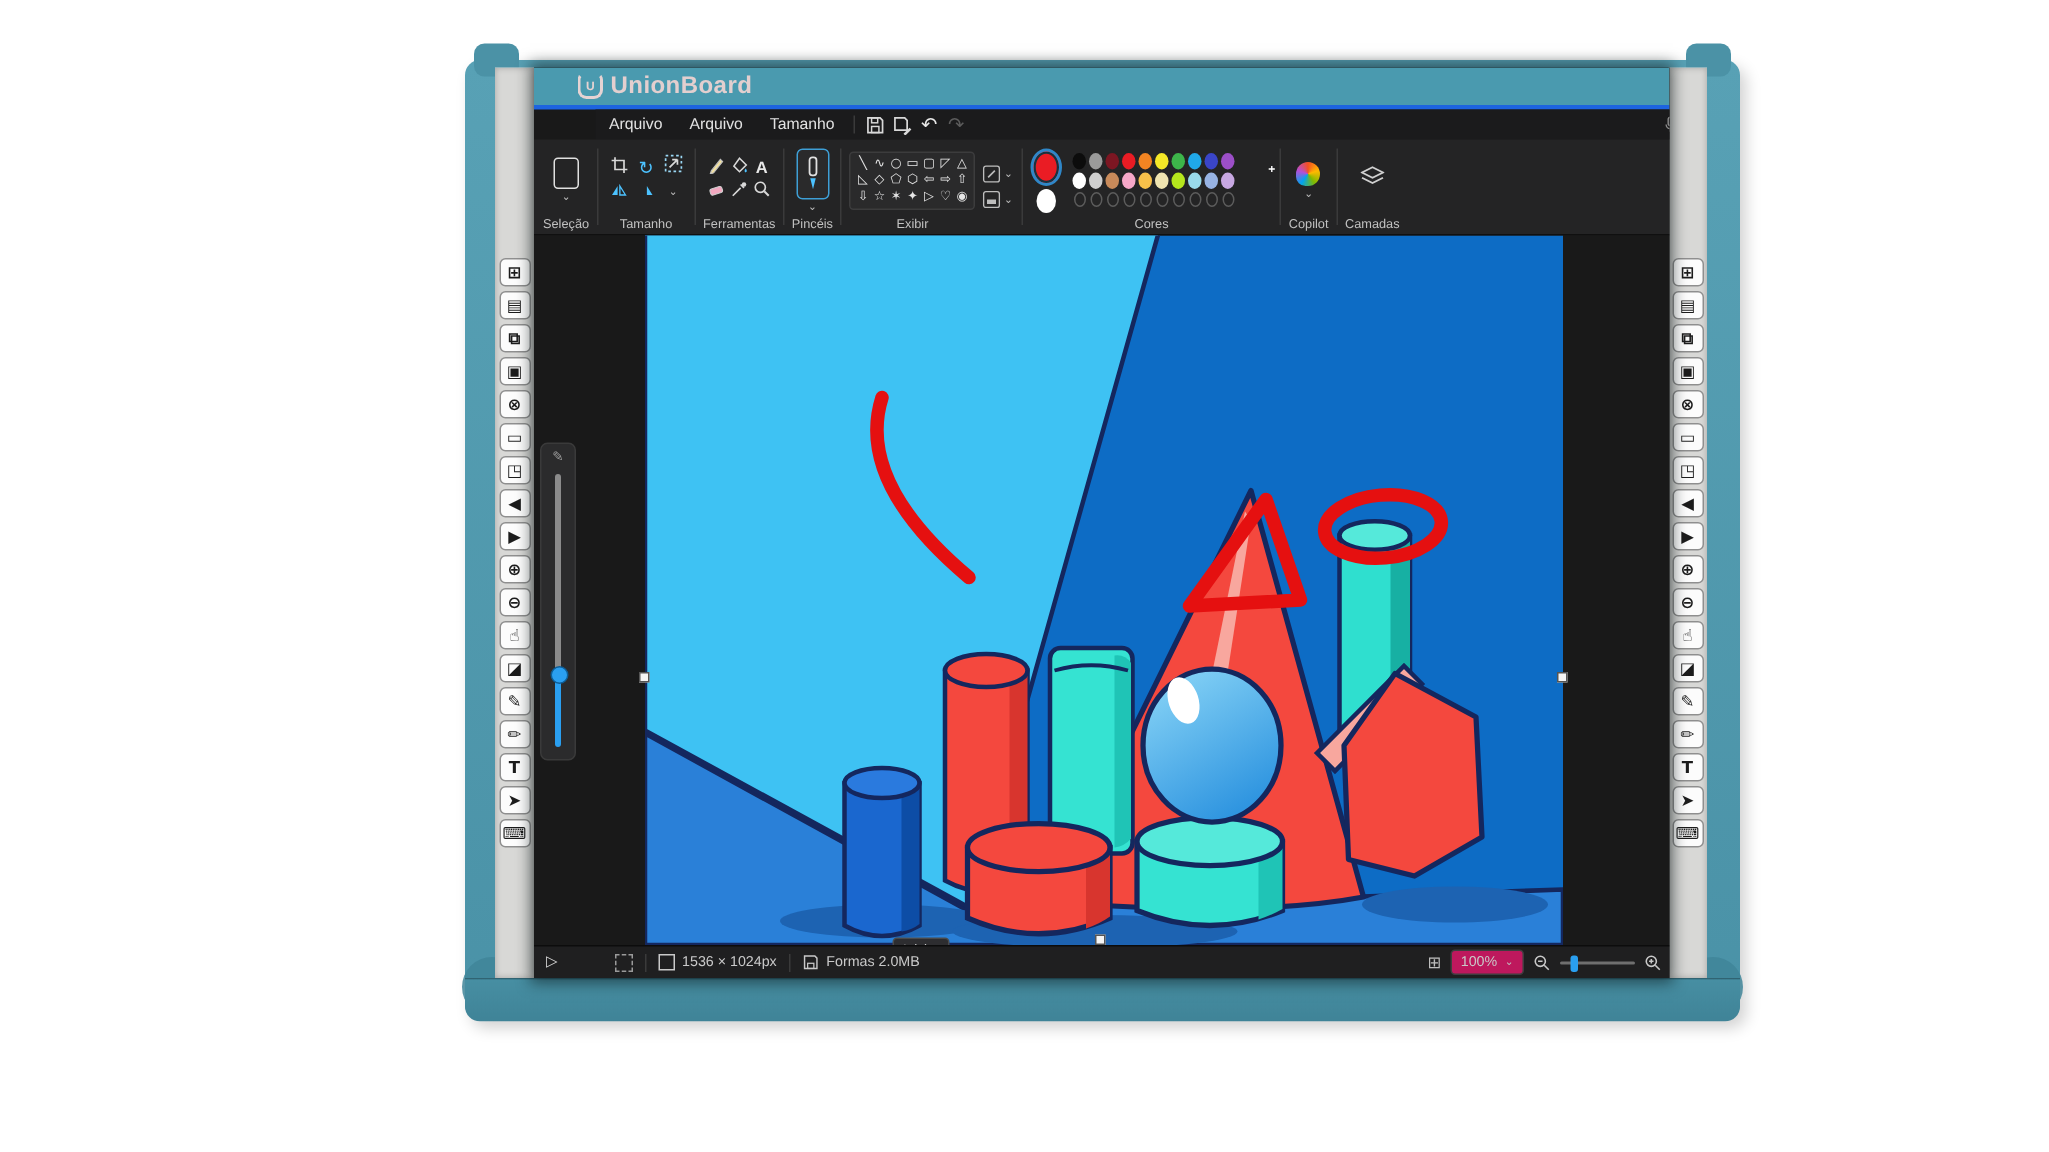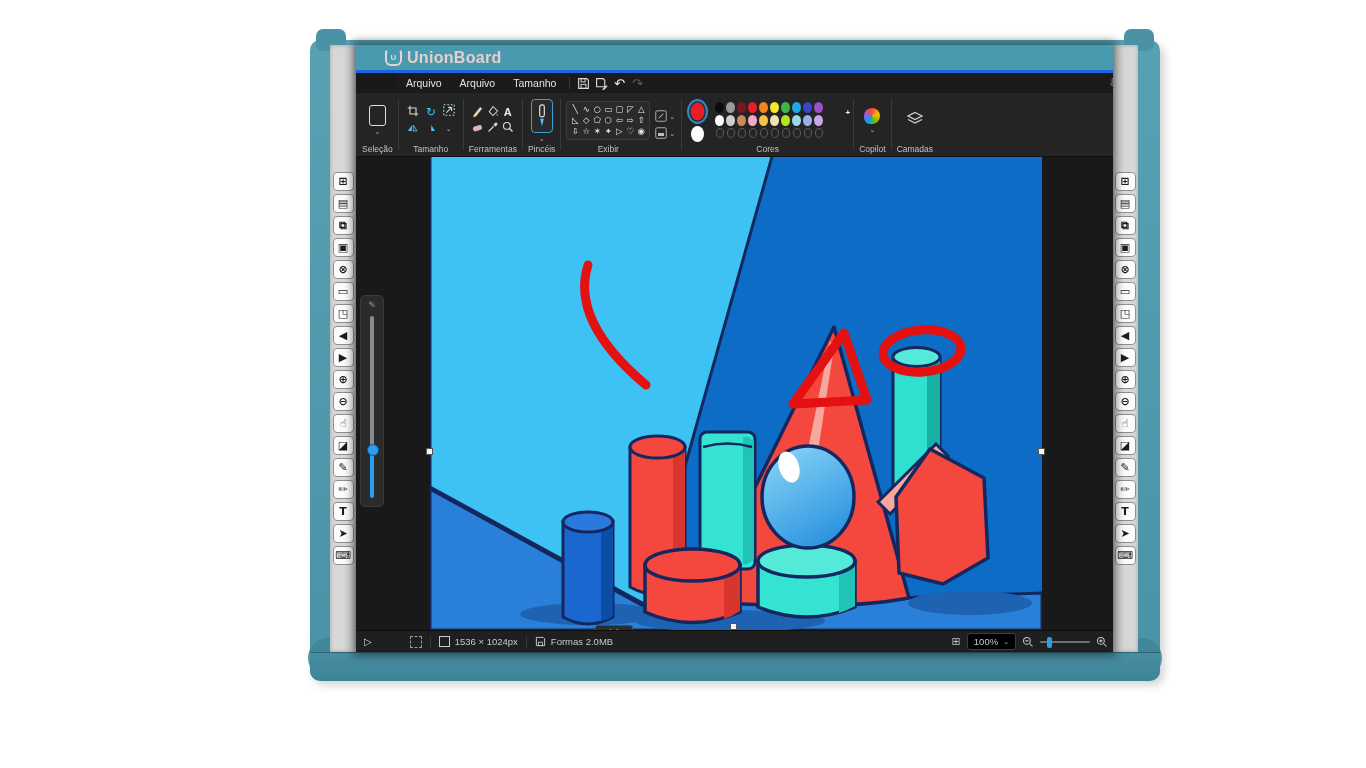--- a/index.html
+++ b/index.html
@@ -95,21 +95,21 @@
   
   .statusbar{position:absolute;left:0;top:585px;width:100%;height:22px;background:#1f1f20;border-top:1px solid #0c0c0c;
              display:flex;align-items:center;color:#c9c9c9;font-size:9.5px;box-sizing:border-box;}
   .sb-pointer{margin-left:8px;font-family:"DejaVu Sans";font-size:10px;color:#d8d8d8;}
   .sb-dash{margin-left:38px;width:10px;height:10px;border:1px dashed #9a9a9a;}
   .sb-sep{width:1px;height:12px;background:#3a3a3a;margin:0 8px;}
   .sb-box{width:9px;height:9px;border:1.3px solid #c9c9c9;margin-right:5px;}
   .sb-group{display:flex;align-items:center;}
   .sb-right{margin-left:auto;display:flex;align-items:center;margin-right:5px;gap:6px;}
   .fit-icon{font-family:"DejaVu Sans";font-size:11px;color:#bdbdbd;}
-  .zoom-select{display:flex;align-items:center;gap:5px;background:#000000;border:1px solid #3e3e3f;border-radius:3px;
+  .zoom-select{display:flex;align-items:center;gap:5px;background:#be185d;border:1px solid #3e3e3f;border-radius:3px;
                padding:2px 6px;cursor:pointer;}
   .hslider{position:relative;width:50px;height:12px;}
   .hs-track{position:absolute;left:0;top:5px;width:100%;height:2px;background:#6f6f6f;border-radius:1px;}
   .hs-thumb{position:absolute;left:7px;top:1px;width:5px;height:11px;background:#2a9ff0;border-radius:2px;cursor:pointer;}
 </style>
 </head>
 <body>
 
 <div class="stage">
   <div class="device">

